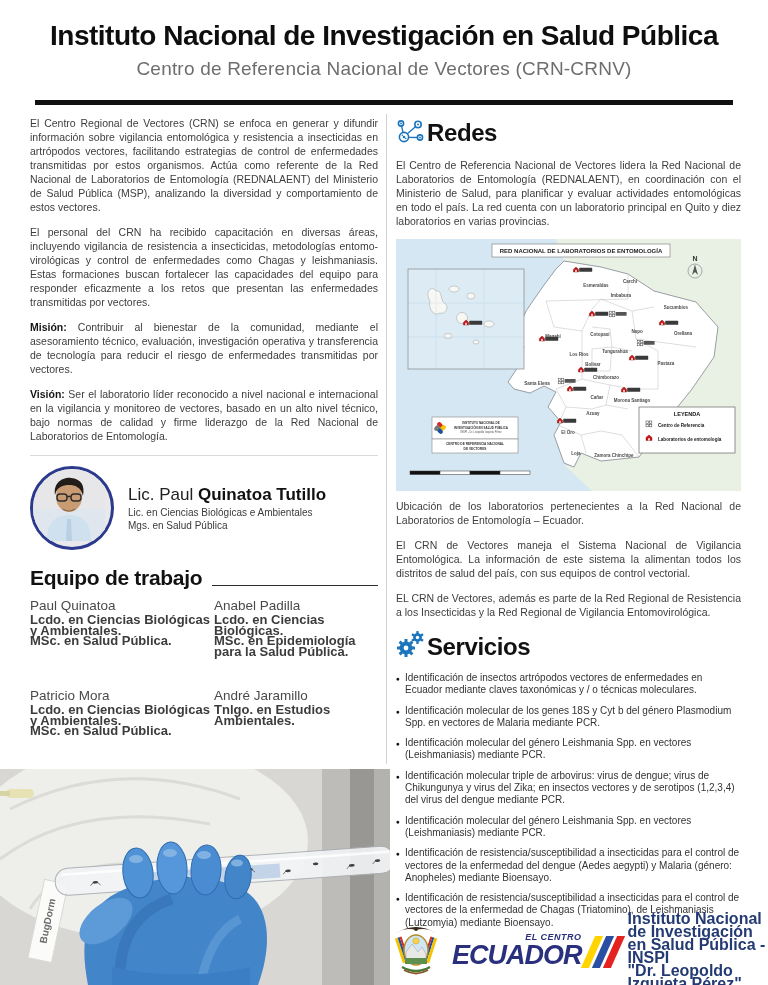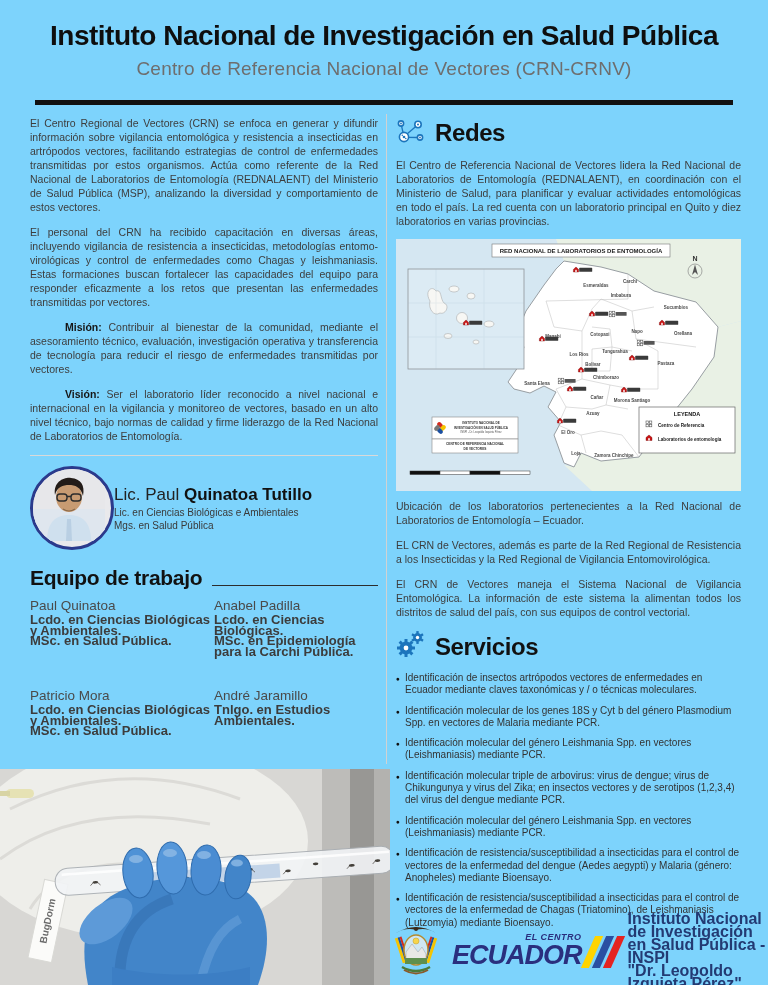--- a/index.html
+++ b/index.html
@@ -1,34 +1,34 @@
 <!DOCTYPE html>
 <html><head>
 <meta charset="utf-8">
 <style>
   html,body{margin:0;padding:0;background:#e9e9e9;}
-  .page{position:relative;width:768px;height:985px;background:#7dd3fc;margin:0 auto;
+  .page{position:relative;width:768px;height:985px;background:#ffffff;margin:0 auto;
         font-family:"Liberation Sans",sans-serif;color:#3d3d3d;overflow:hidden;}
   
   .header{position:absolute;top:20px;left:0;width:768px;text-align:center;}
   .title{font-size:28px;font-weight:800;color:#0e0e0e;letter-spacing:-0.5px;margin:0;}
   .subtitle{font-size:19px;color:#6e6e6e;margin:6px 0 0 0;letter-spacing:0.2px;}
   .hr-main{position:absolute;top:100px;left:35px;width:698px;height:5px;background:#111;}
   .divider-v{position:absolute;left:386px;top:114px;height:650px;width:1px;background:#d2d2d2;}
   
   .col-left{position:absolute;left:30px;top:116px;width:348px;}
   .col-right{position:absolute;left:396px;top:114px;width:345px;}
   .para{font-size:10.5px;line-height:14px;text-align:justify;margin:0 0 11px 0;}
-  .para b{color:#161616;margin-left:35px;}
+  .para b{color:#161616;}
   .hr-light{border:none;border-top:1px solid #d9d9d9;margin:12px 0 10px 0;}
   
-  .sec-head{display:flex;align-items:center;gap:9px;margin:2px 0 8px 0;}
+  .sec-head{display:flex;align-items:center;gap:1px;margin:2px 0 8px 0;}
   .sec-head h2{font-size:24px;font-weight:800;color:#111;margin:0;letter-spacing:-0.4px;}
   
-  .profile{display:flex;align-items:center;margin:4px 0 2px 0;}
+  .profile{display:flex;align-items:center;gap:14px;margin:4px 0 2px 0;}
   .avatar{width:78px;height:78px;border-radius:50%;border:3px solid #2b3a8c;overflow:hidden;flex:0 0 auto;background:#e9e9ec;}
   .p-name{font-size:17px;color:#222;}
   .p-name b{font-weight:800;color:#111;}
   .p-line{font-size:10px;color:#3a3a3a;font-weight:400;margin-top:2px;}
   
   .equipo-head{display:flex;align-items:flex-end;margin:16px 0 8px 0;}
   .equipo-head h3{font-size:21px;font-weight:800;color:#111;margin:0;letter-spacing:-0.3px;white-space:nowrap;}
   .equipo-head .rule{flex:1;border-bottom:1.6px solid #2c2c2c;margin:0 0 4px 10px;}
   .team{display:grid;grid-template-columns:184px 1fr;row-gap:31px;}
   .member .m-name{font-size:13.5px;color:#4a4a4a;margin-bottom:2px;}
@@ -105,21 +105,21 @@
 
     <div class="team">
       <div class="member">
         <div class="m-name">Paul Quinatoa</div>
         <div class="m-line">Lcdo. en Ciencias Biológicas y Ambientales.</div>
         <div class="m-line">MSc. en Salud Pública.</div>
       </div>
       <div class="member">
         <div class="m-name">Anabel Padilla</div>
         <div class="m-line">Lcdo. en Ciencias Biológicas.</div>
-        <div class="m-line">MSc. en Epidemiología para la Carchi Pública.</div>
+        <div class="m-line">MSc. en Epidemiología para la Salud Pública.</div>
       </div>
       <div class="member">
         <div class="m-name">Patricio Mora</div>
         <div class="m-line">Lcdo. en Ciencias Biológicas y Ambientales.</div>
         <div class="m-line">MSc. en Salud Pública.</div>
       </div>
       <div class="member">
         <div class="m-name">André Jaramillo</div>
         <div class="m-line">Tnlgo. en Estudios Ambientales.</div>
       </div>
@@ -351,22 +351,22 @@
             <g transform="translate(70,84)">
               <path d="M-2.6,2 L-2.6,-0.6 L0,-3 L2.6,-0.6 L2.6,2 Z" fill="#c81414" stroke="#7a0c0c" stroke-width="0.4"></path>
               <rect x="-0.7" y="-0.2" width="1.4" height="2.2" fill="#fff"></rect>
               <rect x="3.2" y="-2.2" width="13" height="4" rx="0.6" fill="#3a3a3a"></rect>
             </g>
           </g>
       </svg>
     </div>
 
     <p class="para caption">Ubicación de los laboratorios pertenecientes a la Red Nacional de Laboratorios de Entomología – Ecuador.</p>
+    <p class="para">El CRN de Vectores maneja el Sistema Nacional de Vigilancia Entomológica. La información de este sistema la alimentan todos los distritos de salud del país, con sus equipos de control vectorial.</p>
     <p class="para">EL CRN de Vectores, además es parte de la Red Regional de Resistencia a los Insecticidas y la Red Regional de Vigilancia Entomovirológica.</p>
-    <p class="para">El CRN de Vectores maneja el Sistema Nacional de Vigilancia Entomológica. La información de este sistema la alimentan todos los distritos de salud del país, con sus equipos de control vectorial.</p>
 
     <div class="sec-head" style="margin-top:2px;">
       <span>
         <svg width="30" height="30" viewBox="0 0 30 30">
           <g fill="#1c75bc">
             <g transform="translate(10,18)">
               <rect x="-1.5" y="-9" width="3" height="3.4" transform="rotate(0)"></rect>
               <rect x="-1.5" y="-9" width="3" height="3.4" transform="rotate(45)"></rect>
               <rect x="-1.5" y="-9" width="3" height="3.4" transform="rotate(90)"></rect>
               <rect x="-1.5" y="-9" width="3" height="3.4" transform="rotate(135)"></rect>

